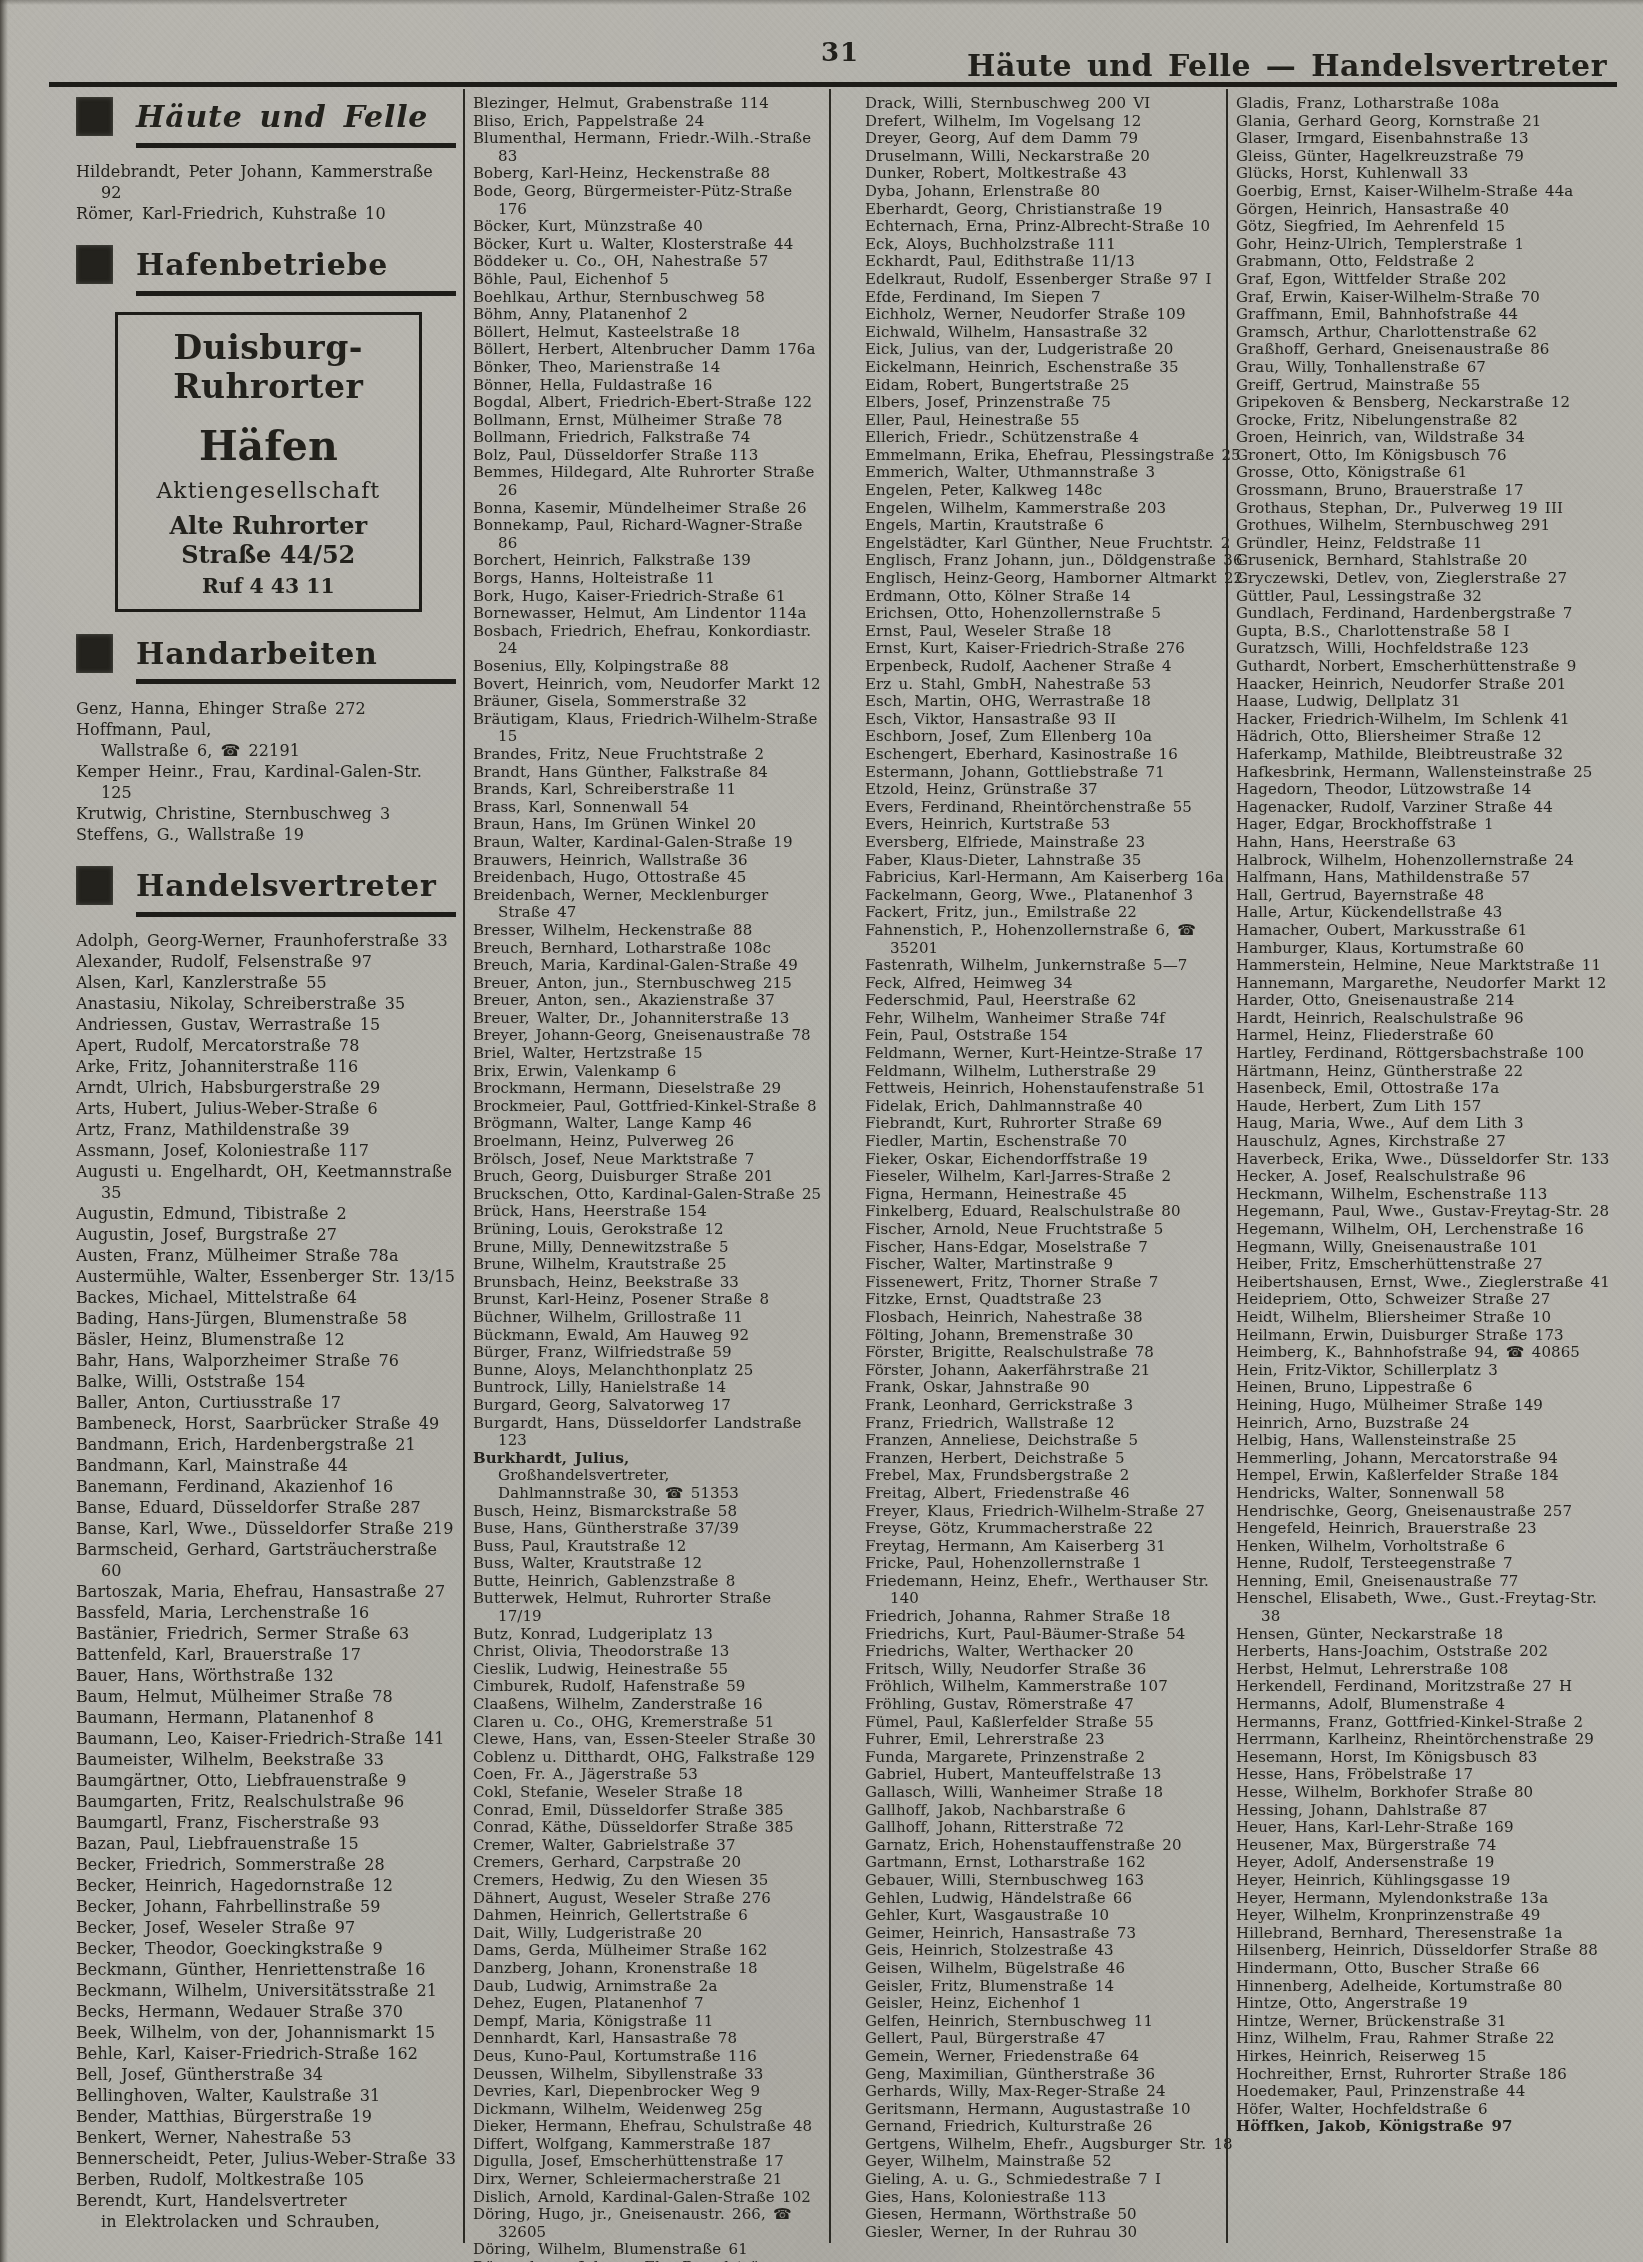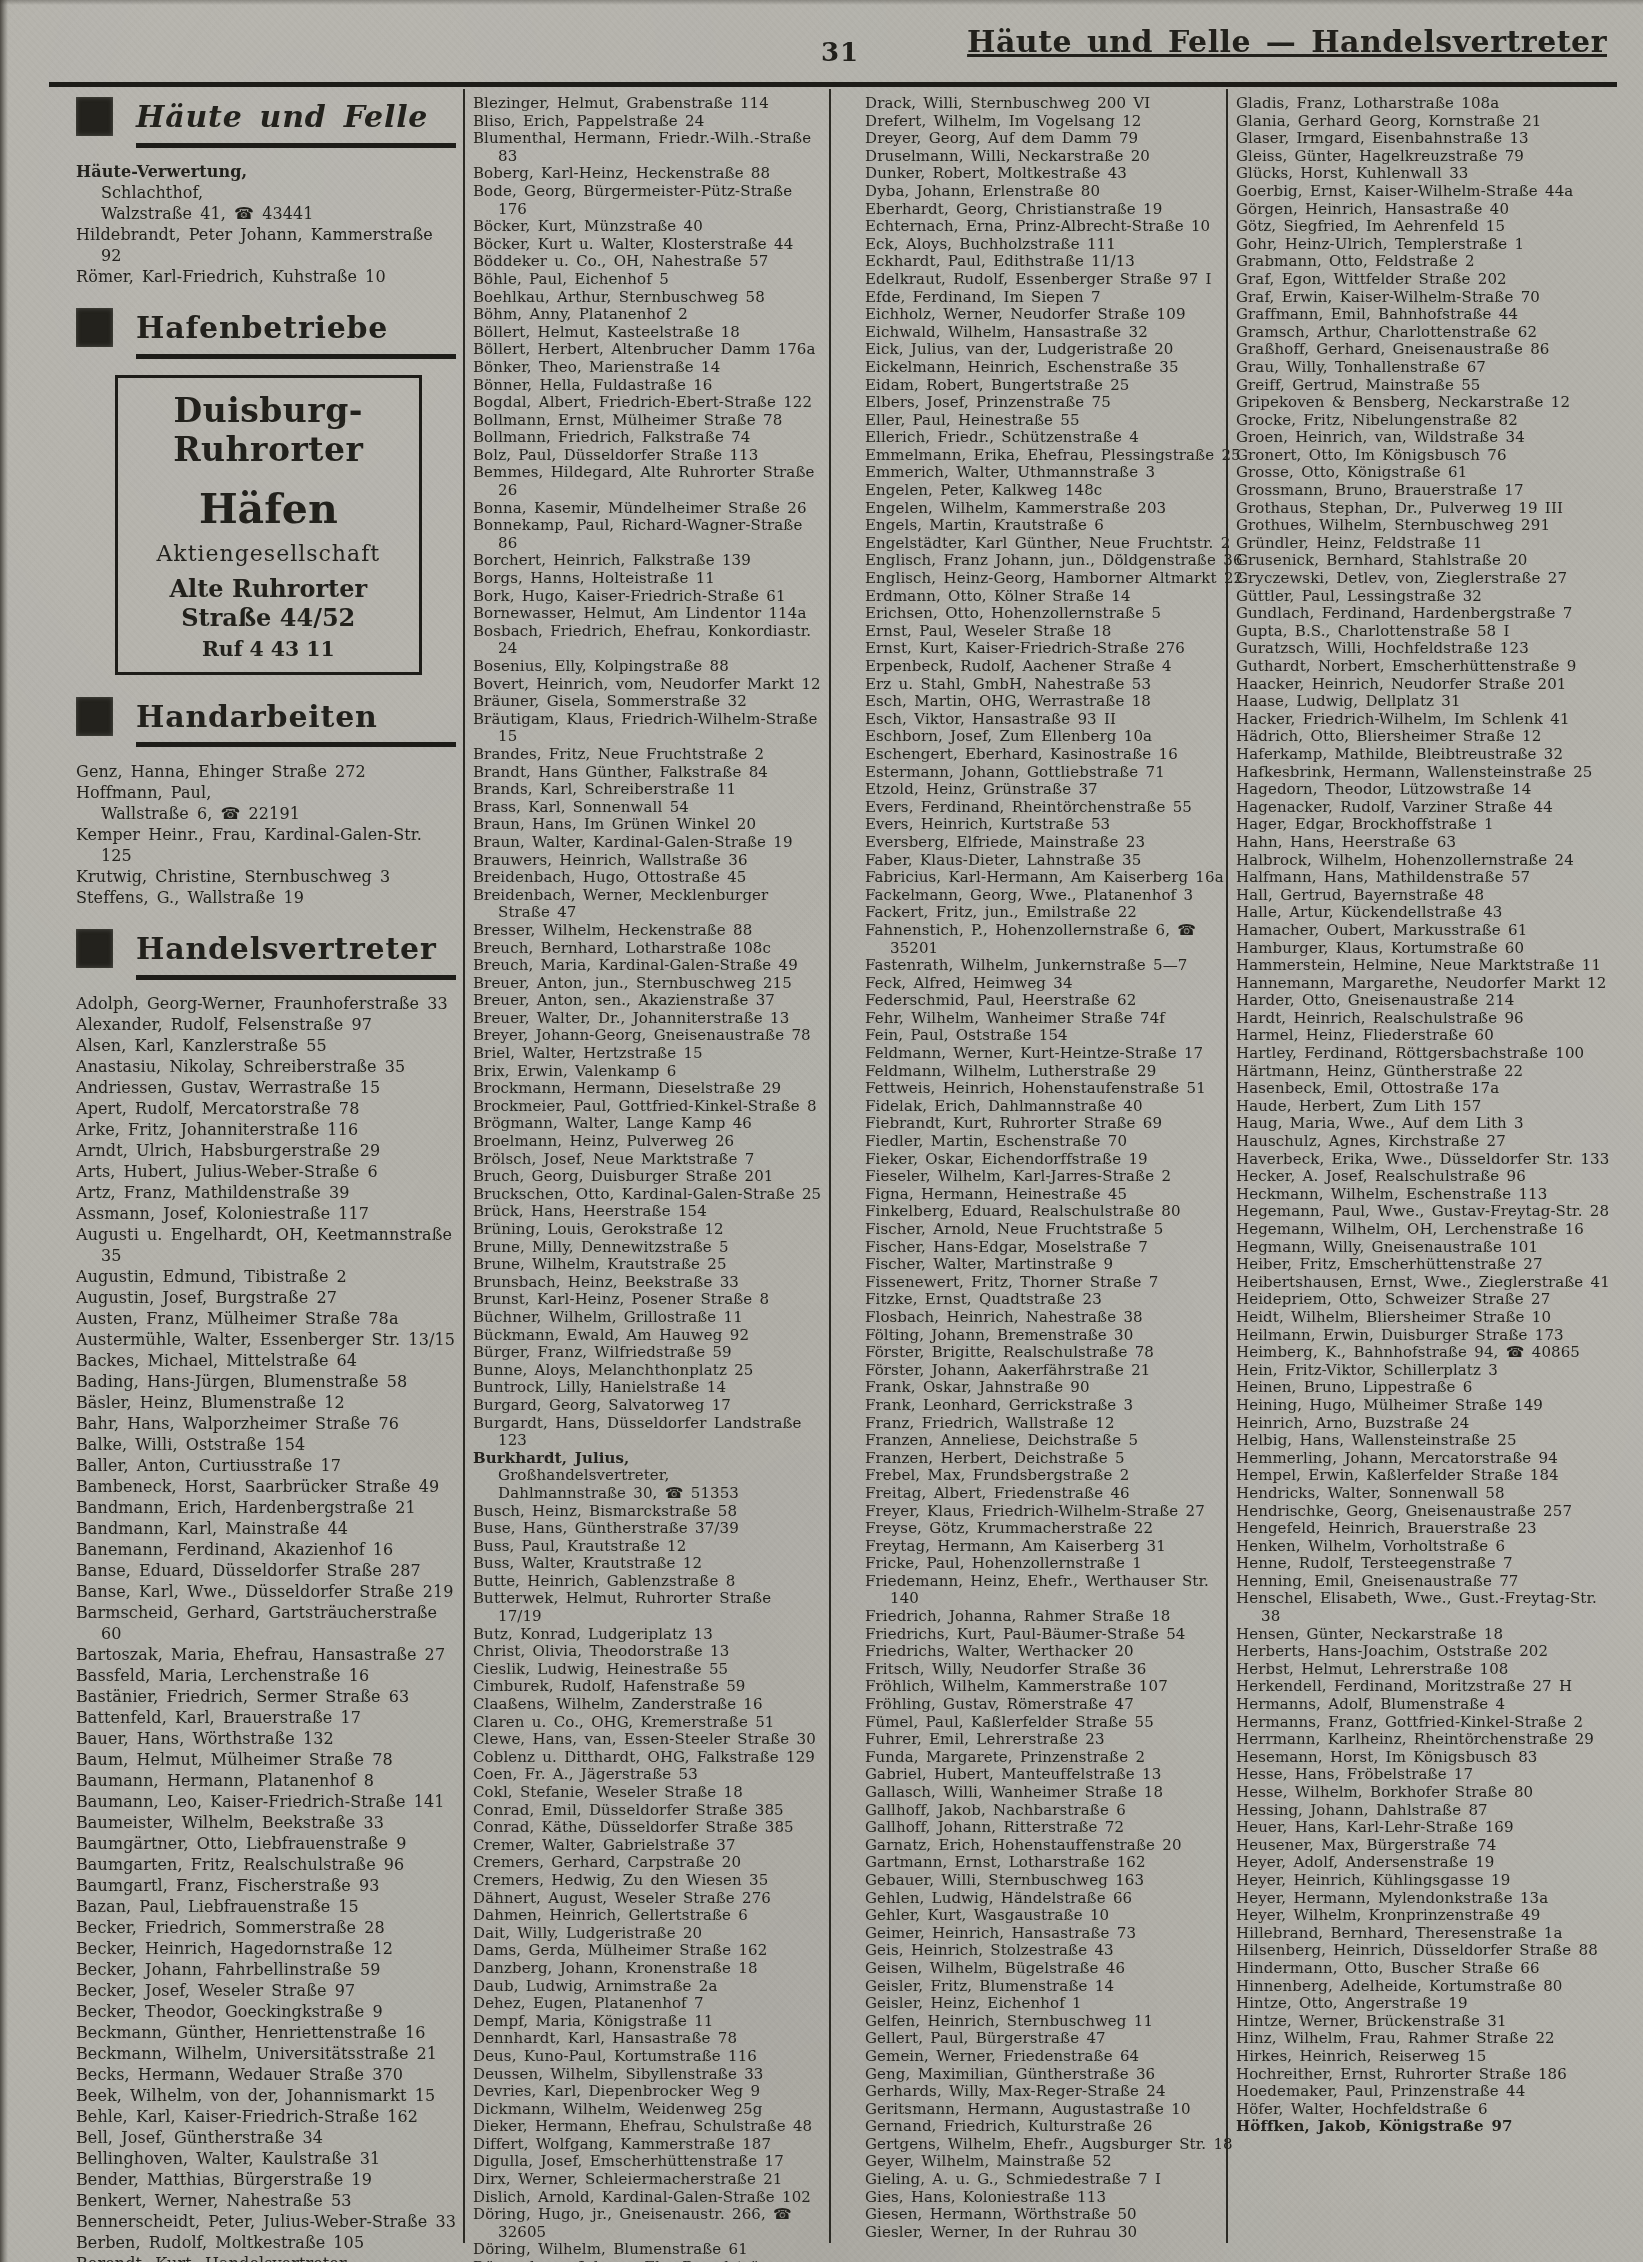--- a/index.html
+++ b/index.html
@@ -15,21 +15,21 @@
   }
   .grain{position:absolute;inset:0;pointer-events:none;
     background:repeating-linear-gradient(47deg, rgba(0,0,0,0.016) 0 1.9px, transparent 1.9px 4.9px),
                repeating-linear-gradient(133deg, rgba(255,255,255,0.02) 0 2.9px, transparent 2.9px 6.8px);}
   .edge-left{position:absolute;left:0;top:0;width:7.8px;height:100%;
     background:linear-gradient(to right,#4e4b45,#8d8b84 55%,rgba(141,139,132,0));}
   .edge-top{position:absolute;left:0;top:0;height:4.9px;width:100%;
     background:linear-gradient(to bottom,rgba(60,58,52,0.35),rgba(60,58,52,0));}
 
   .page-num{position:absolute;top:37px;left:821px;font-size:26px;font-weight:bold;letter-spacing:1px;}
-  .header-title{position:absolute;top:24px;right:37px;font-size:30px;font-weight:bold;letter-spacing:0.5px;word-spacing:3.9px;text-decoration:underline;}
+  .header-title{position:absolute;top:48px;right:37px;font-size:30px;font-weight:bold;letter-spacing:0.5px;word-spacing:3.9px;}
   .top-rule{position:absolute;top:82px;left:49px;width:1568px;height:4.9px;background:#1d1c18;}
 
   .vdiv{position:absolute;top:89px;height:2154px;width:2.4px;background:#2a2923;}
   .vd1{left:463px;}.vd2{left:829px;}.vd3{left:1226px;}
 
   .col{position:absolute;top:95px;}
   .col1{left:76px;width:380px;}
   .col2{left:473px;width:349px;}
   .col3{left:865px;width:380px;}
   .col4{left:1236px;width:384px;}
@@ -71,21 +71,20 @@
 <div class="page-num">31</div>
 <div class="header-title">Häute und Felle — Handelsvertreter</div>
 <div class="top-rule"></div>
 
 <div class="vdiv vd1"></div>
 <div class="vdiv vd2"></div>
 <div class="vdiv vd3"></div>
 
 <div class="col col1">
     <div class="sec"><span class="sq"></span><span class="ttl">Häute und Felle</span><div class="rule"></div></div>
-    <div class="entry"><span class="bold">Häute-Verwertung,</span><br><span>Schlachthof,</span><br><span>Walzstraße 41, ☎ 43441</span></div>
     <div class="entry">Hildebrandt, Peter Johann, Kammerstraße 92</div>
     <div class="entry">Römer, Karl-Friedrich, Kuhstraße 10</div>
     <div class="sec"><span class="sq"></span><span class="ttl">Hafenbetriebe</span><div class="rule"></div></div>
     <div class="adbox1">
       <div class="ad1-l1">Duisburg-Ruhrorter</div>
       <div class="ad1-l2">Häfen</div>
       <div class="ad1-l3">Aktiengesellschaft</div>
       <div class="ad1-l4">Alte Ruhrorter Straße 44/52</div>
       <div class="ad1-l5">Ruf 4 43 11</div>
     </div>

